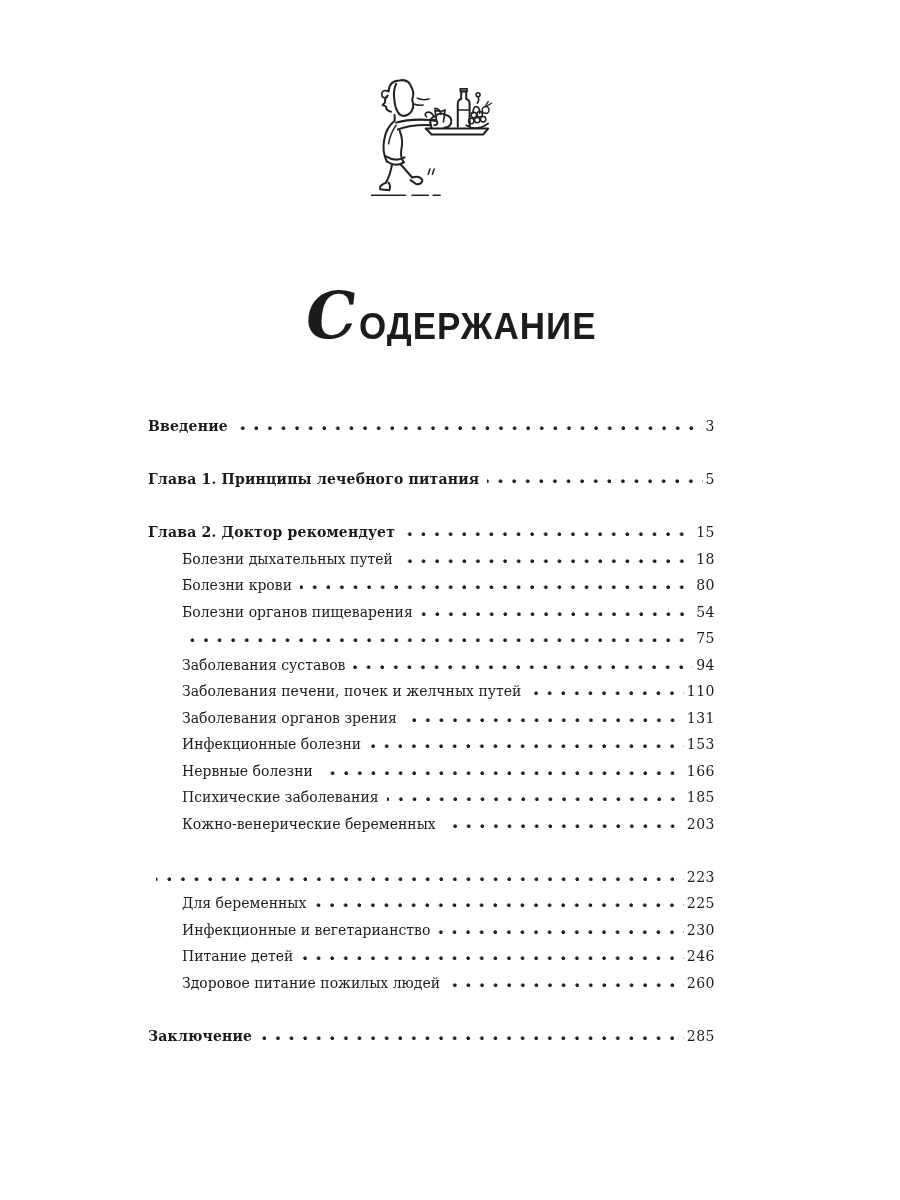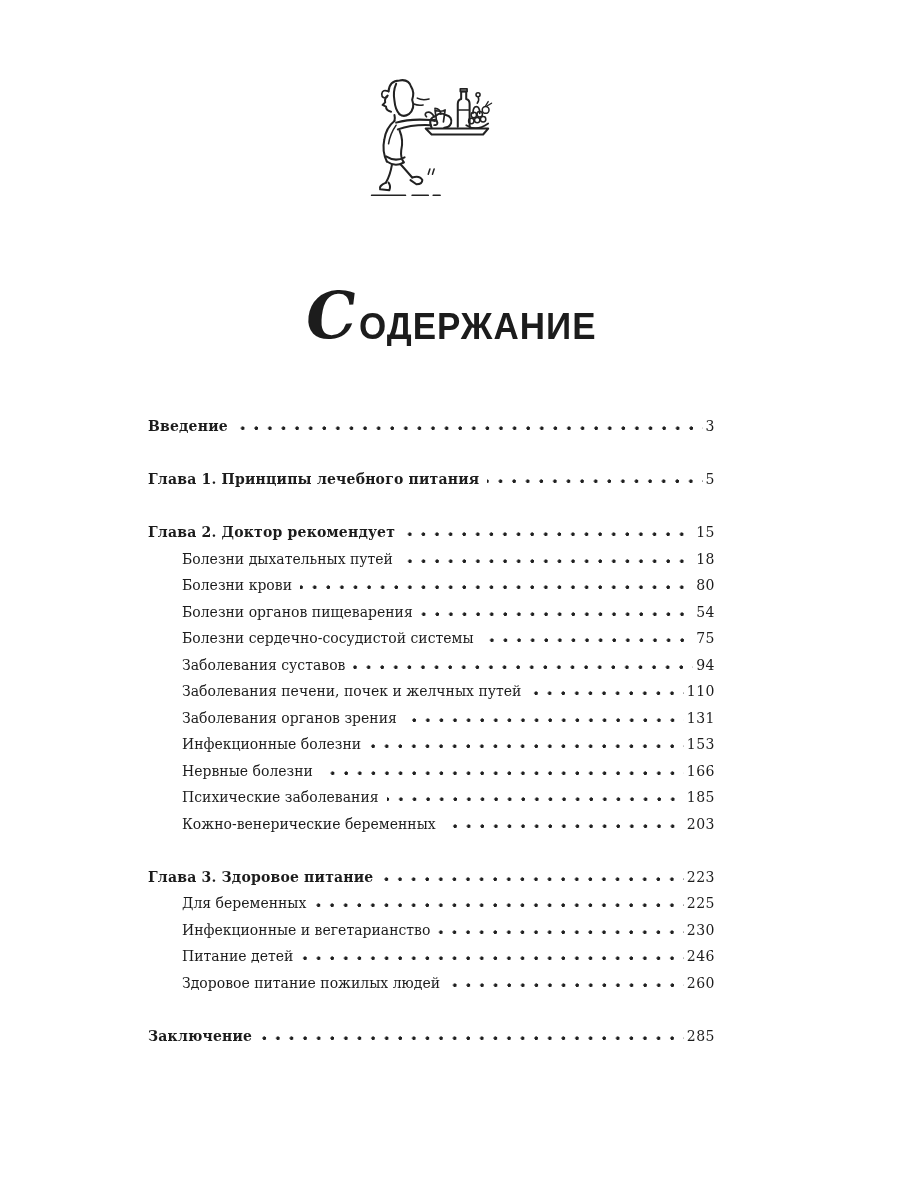--- a/index.html
+++ b/index.html
@@ -194,21 +194,20 @@
           <span class="toc-label">Болезни крови</span>
           <span class="dots"></span>
           <span class="pnum">80</span>
         </div>
         <div class="toc-row indent">
           <span class="toc-label">Болезни органов пищеварения</span>
           <span class="dots"></span>
           <span class="pnum">54</span>
         </div>
         <div class="toc-row indent">
-          <span class="toc-label">Болезни сердечно-сосудистой системы</span>
           <span class="dots"></span>
           <span class="pnum">75</span>
         </div>
         <div class="toc-row indent">
           <span class="toc-label">Заболевания суставов</span>
           <span class="dots"></span>
           <span class="pnum">94</span>
         </div>
         <div class="toc-row indent">
           <span class="toc-label">Заболевания печени, почек и желчных путей</span>
@@ -236,21 +235,20 @@
           <span class="pnum">185</span>
         </div>
         <div class="toc-row indent">
           <span class="toc-label">Кожно-венерические беременных</span>
           <span class="dots"></span>
           <span class="pnum">203</span>
         </div>
       </div>
       <div class="toc-section">
         <div class="toc-row bold">
-          <span class="toc-label">Глава 3. Здоровое питание</span>
           <span class="dots"></span>
           <span class="pnum">223</span>
         </div>
         <div class="toc-row indent">
           <span class="toc-label">Для беременных</span>
           <span class="dots"></span>
           <span class="pnum">225</span>
         </div>
         <div class="toc-row indent">
           <span class="toc-label">Инфекционные и вегетарианство</span>

